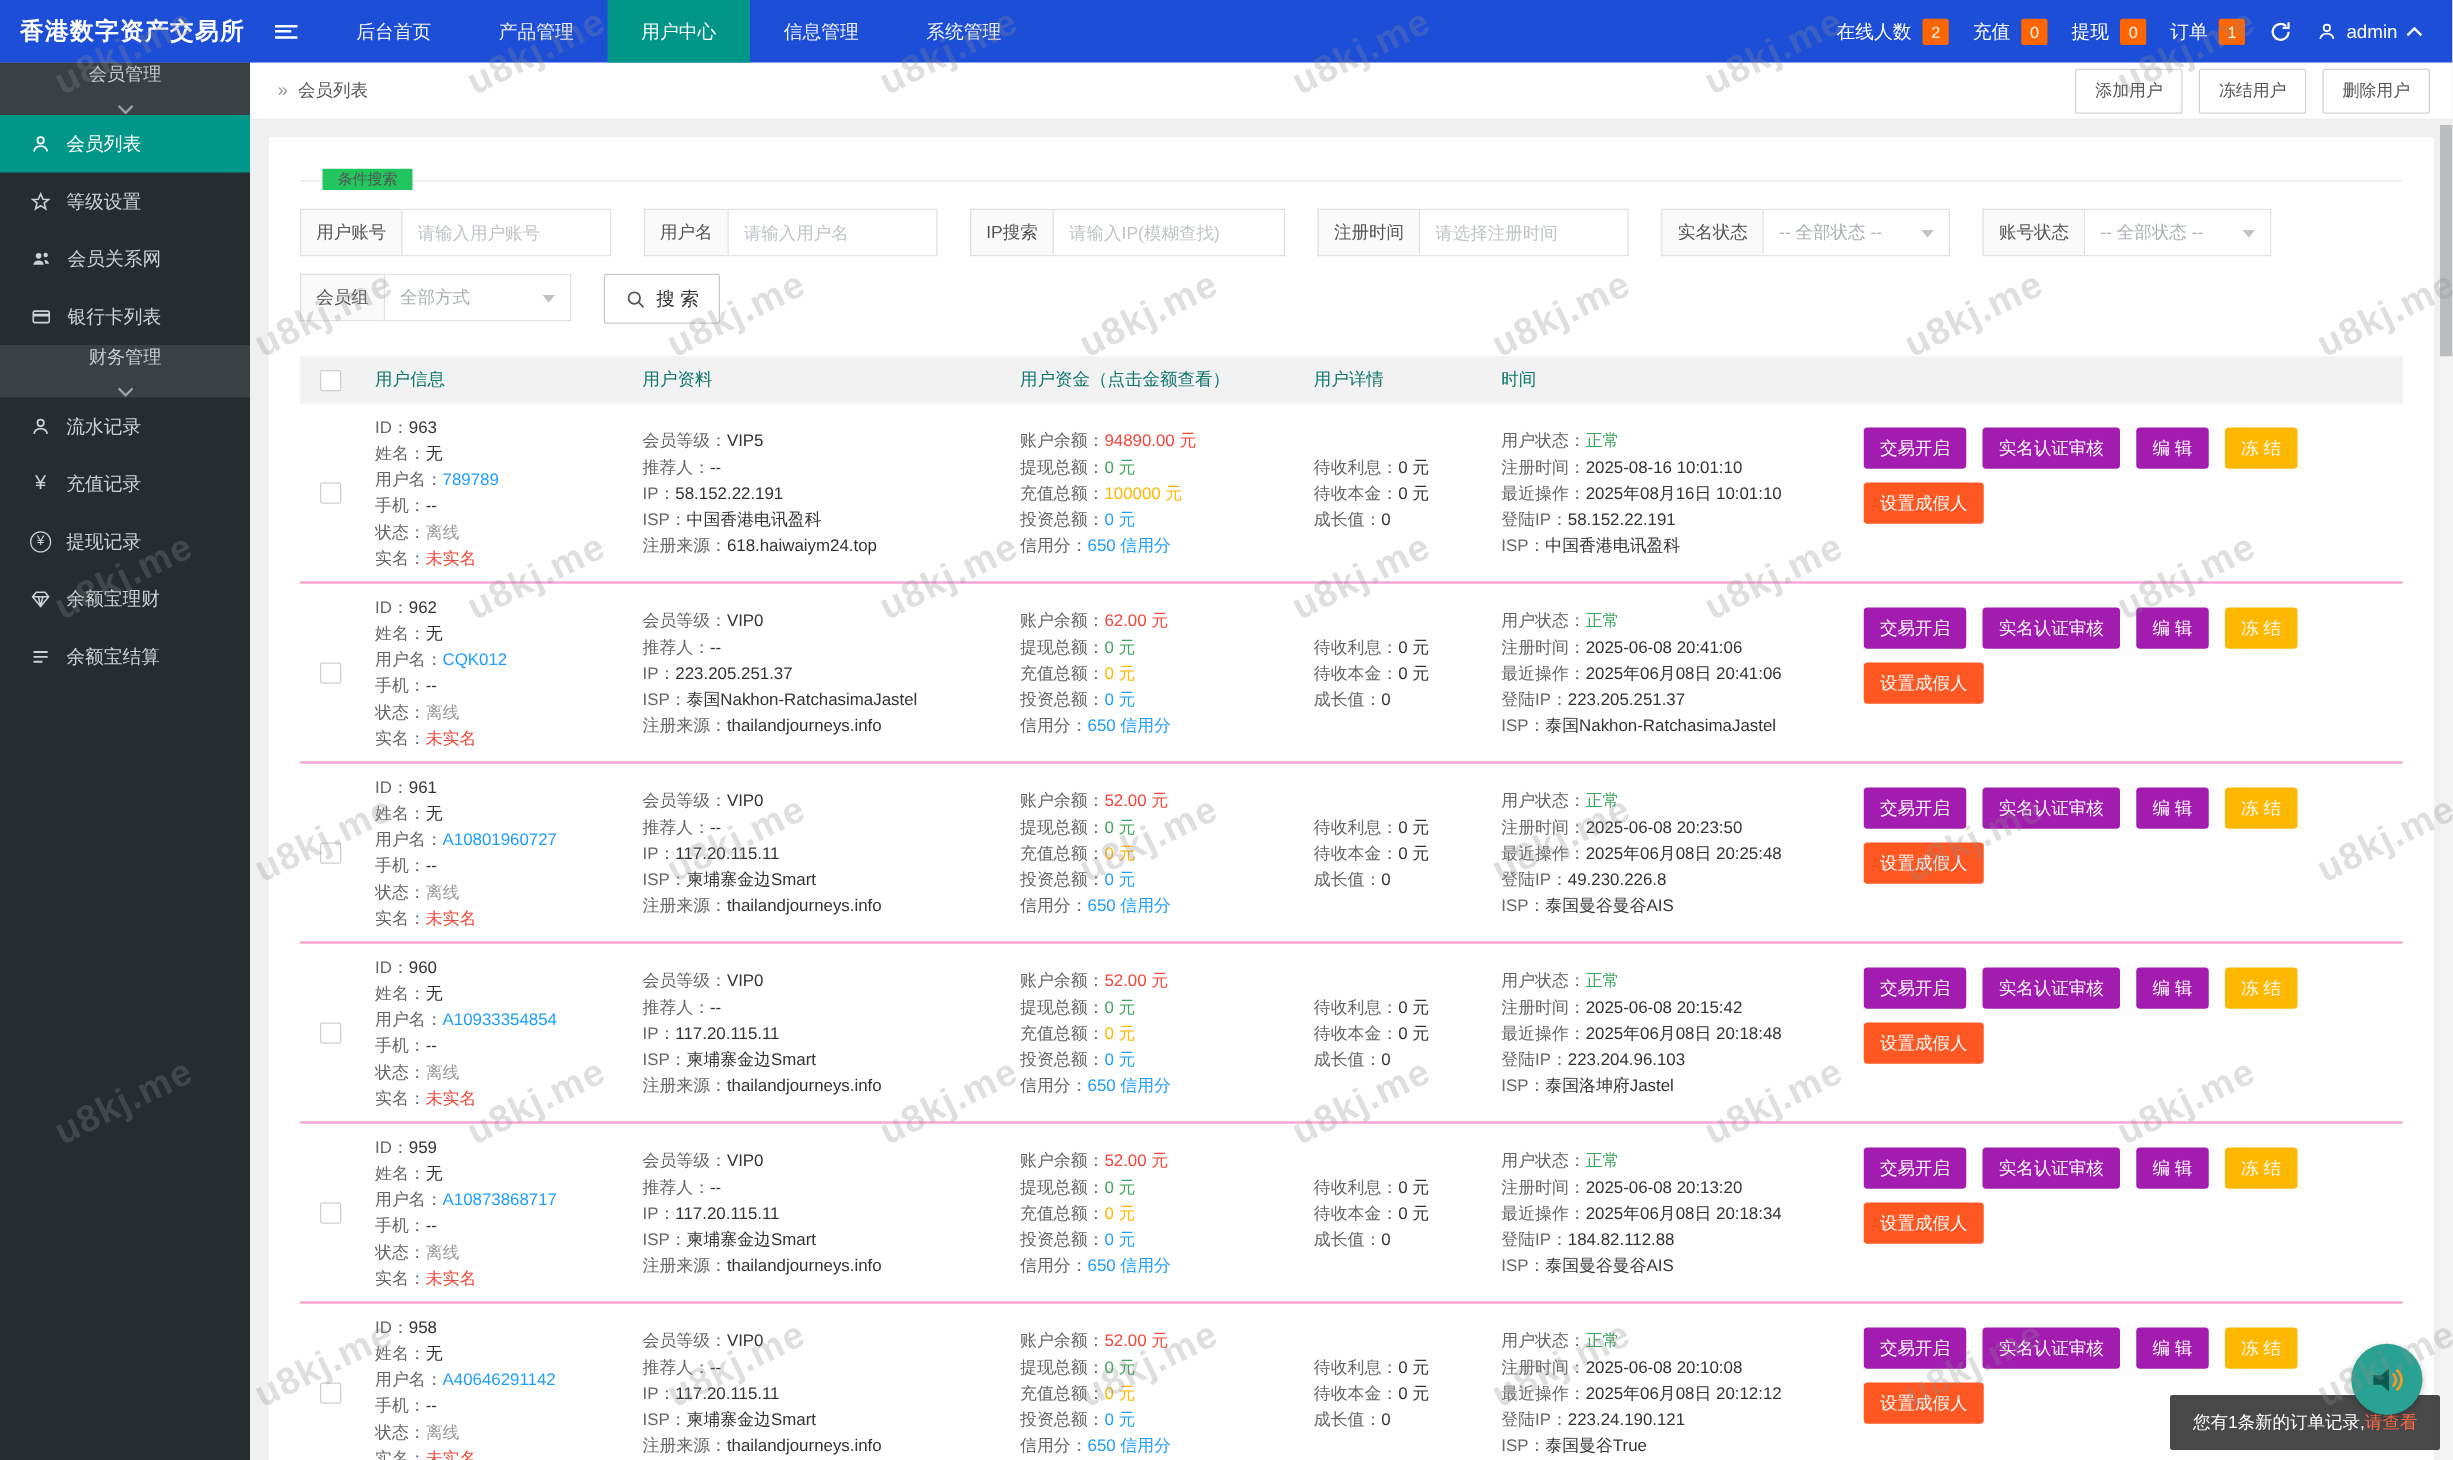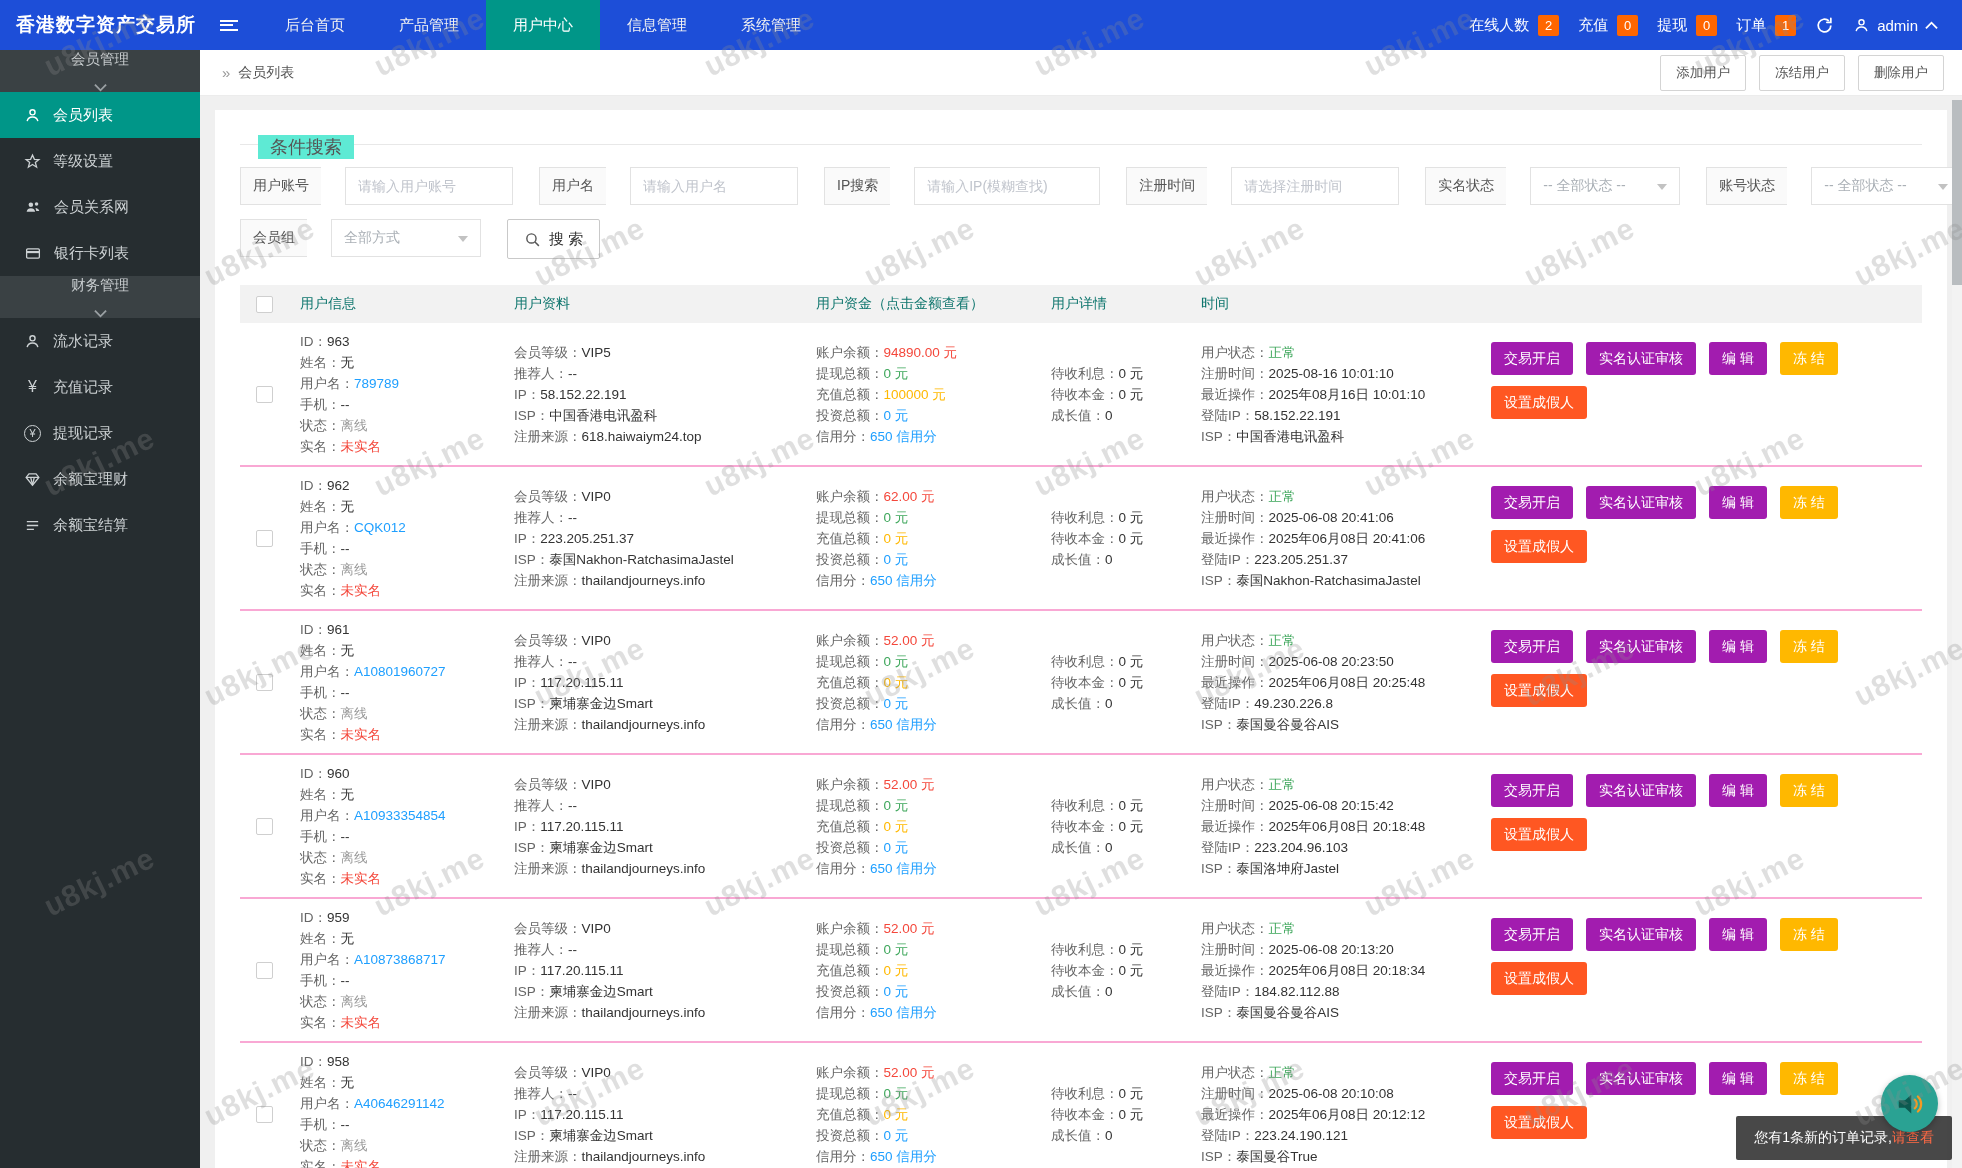--- a/index.html
+++ b/index.html
@@ -32,26 +32,26 @@
   
   .main { position:absolute; top:50px; left:200px; right:0; bottom:0; background:#f0f0f0; }
   .topbar { height:46px; background:#fff; border-bottom:1px solid #ececec; display:flex; align-items:center; justify-content:space-between; padding:0 18px 0 22px; }
   .crumb { color:#555; font-size:14px; display:flex; gap:8px; align-items:center; }
   .crumb .arr { color:#999; font-size:15px; }
   .pgbtn { background:#fff; border:1px solid #d4d4d4; color:#555; font-size:13.5px; padding:8px 15px; border-radius:2px; margin-left:9px; cursor:pointer; }
 
   .card { position:absolute; top:60px; left:15px; right:15px; bottom:0; background:#fff; }
 
   .legend-wrap { margin:34px 25px 0; border-top:1px solid #e8e8e8; position:relative; }
-  .legend { position:absolute; top:-10px; left:18px; background:#5eead4; padding:0 12px; color:#555; font-size:18px; }
+  .legend { position:absolute; top:-10px; left:18px; background:#22c55e; padding:0 12px; color:#555; font-size:12px; }
 
   .sform { margin:22px 25px 0; }
   .f-row { display:flex; gap:26px; }
   .f-row + .f-row { margin-top:14px; }
-  .igroup { display:flex;gap:24px; }
+  .igroup { display:flex; }
   .ig-label { background:#fafafa; border:1px solid #e2e2e2; border-right:none; height:38px; display:flex; align-items:center; padding:0 12px; color:#555; white-space:nowrap; font-size:14px; }
   .ig-input { border:1px solid #e2e2e2; height:38px; width:168px; padding:0 12px; font-size:14px; color:#333; outline:none; }
   .ig-input::placeholder { color:#c0c4cc; }
   .ig-select { border:1px solid #e2e2e2; height:38px; width:150px; padding:0 12px; display:flex; align-items:center; color:#aab0b6; font-size:14px; cursor:pointer; position:relative; background:#fff; }
   .caret { position:absolute; right:12px; top:16px; width:0; height:0; border-left:5px solid transparent; border-right:5px solid transparent; border-top:6px solid #c2c2c2; }
   .search-btn { border:1px solid #c9c9c9; background:#fff; height:40px; padding:0 16px; display:flex; align-items:center; gap:8px; font-size:15px; color:#333; border-radius:2px; cursor:pointer; }
 
   
   .tbl { margin:26px 25px 0; }
   .thead { display:flex; align-items:center; background:#f2f2f2; height:38px; color:#0f766e; font-size:14px; }

